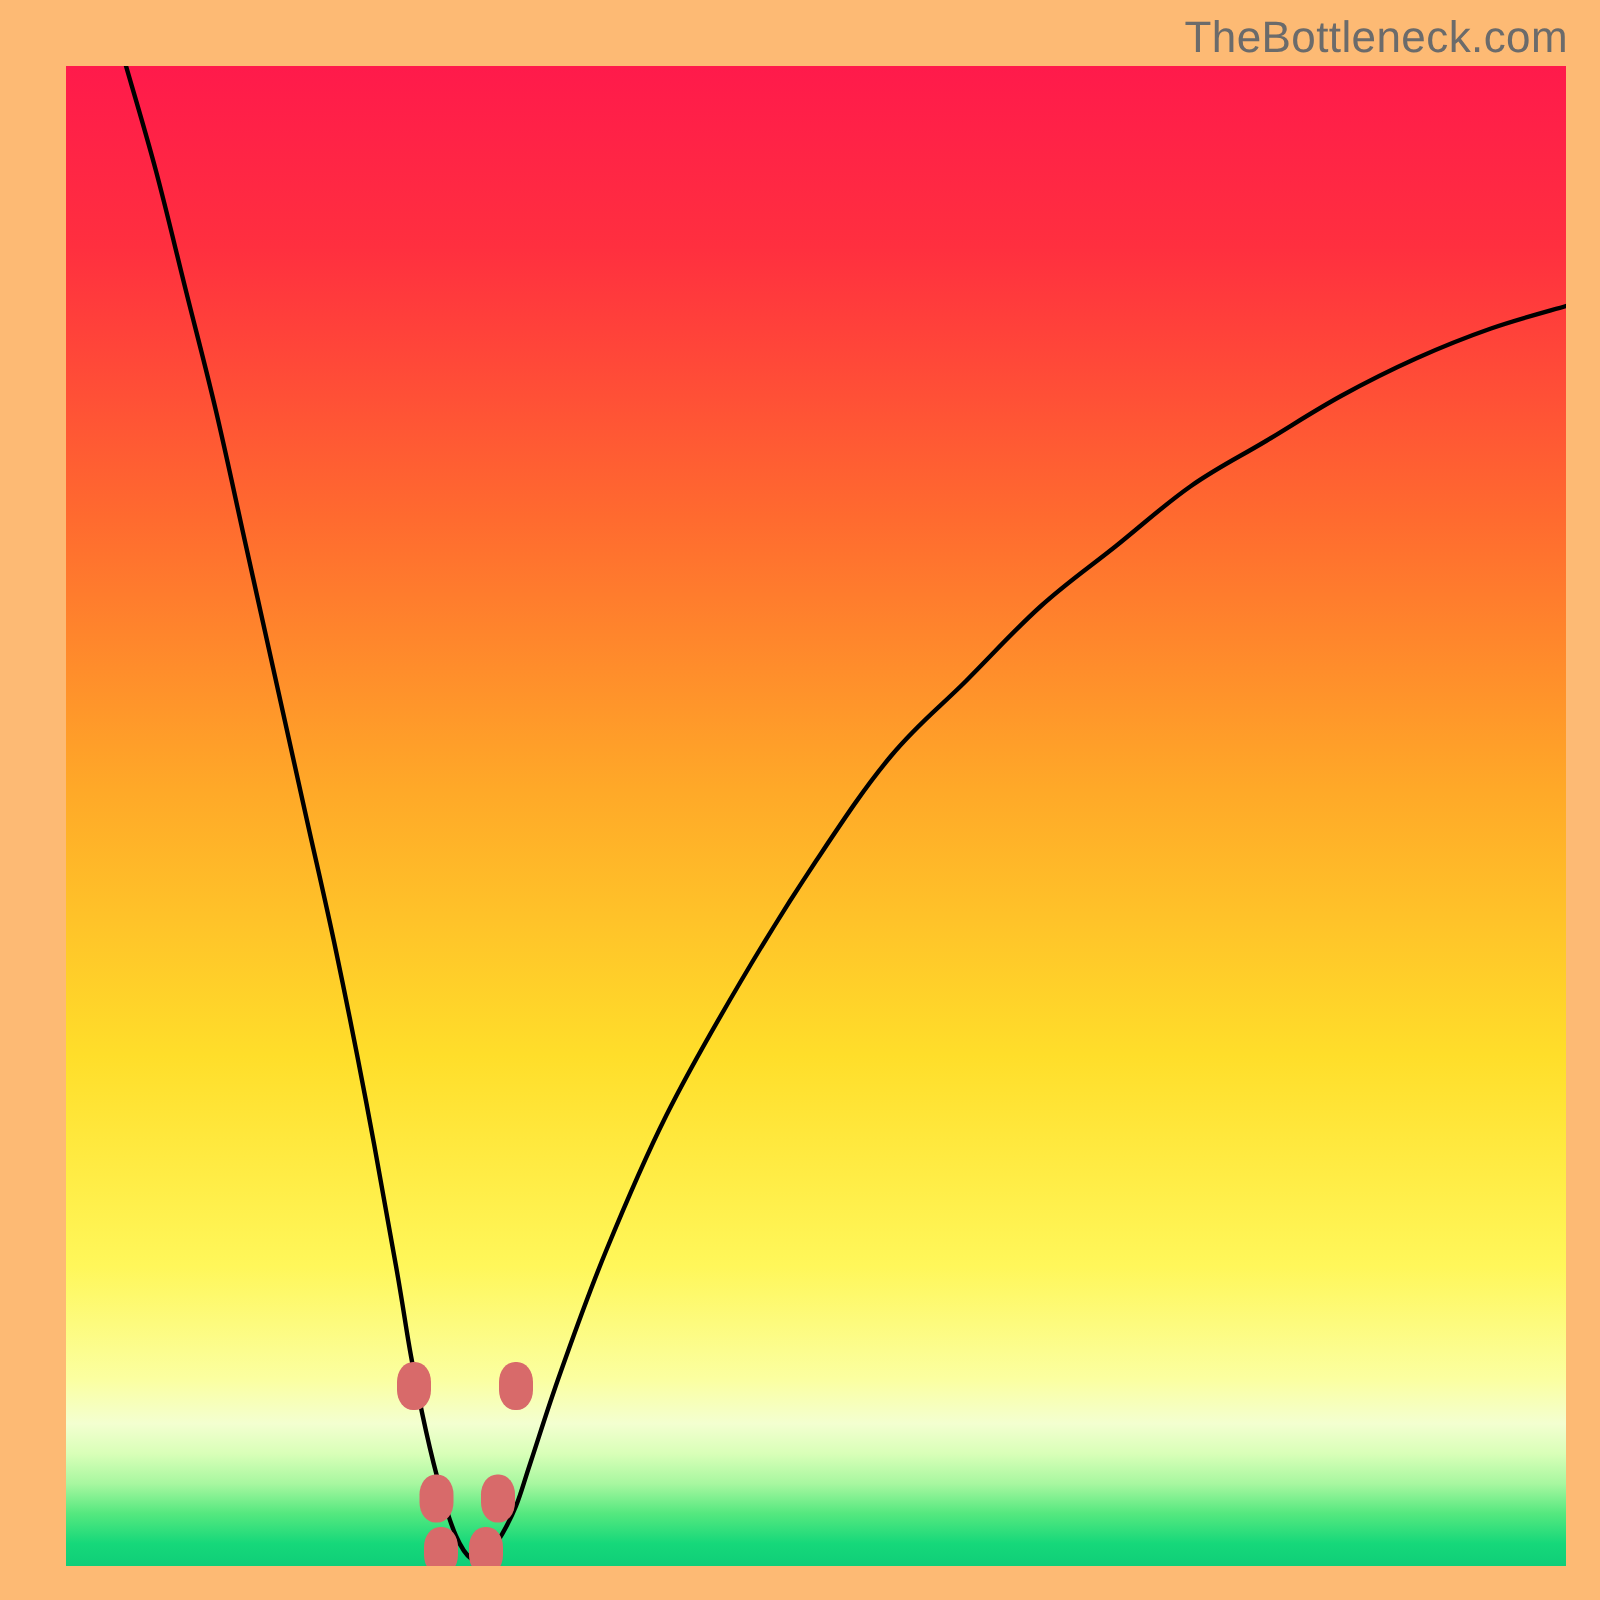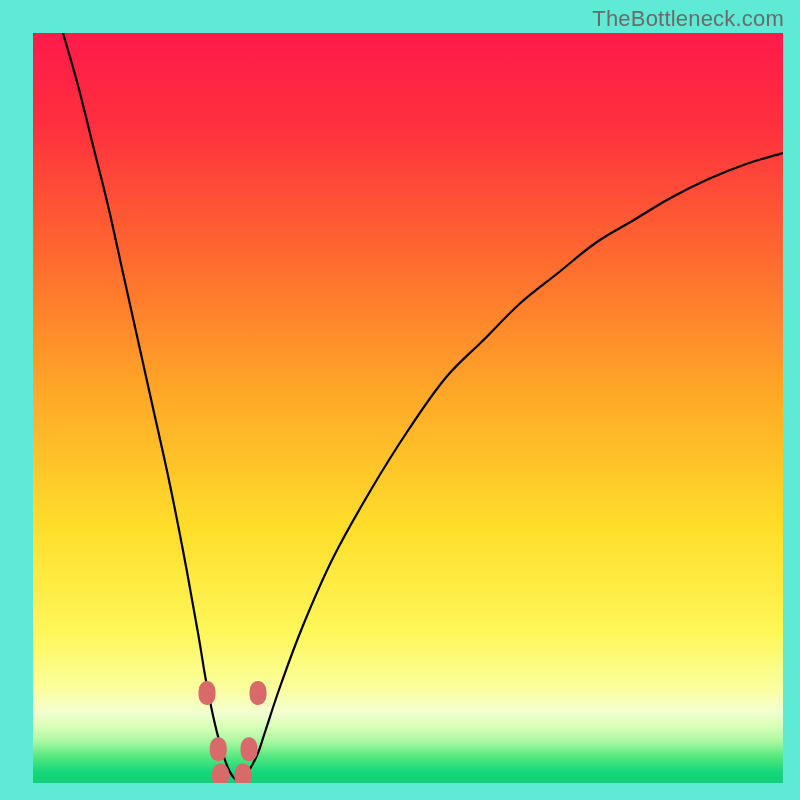--- a/index.html
+++ b/index.html
@@ -8,21 +8,21 @@
     width: 800px;
     height: 800px;
     overflow: hidden;
     background: #000;
     font-family: Arial, Helvetica, sans-serif;
   }
   .frame {
     position: absolute;
     left: 0; top: 0;
     width: 800px; height: 800px;
-    background: #5eead4;
+    background: #fdba74;
   }
   .plot {
     position: absolute;
     left: 33px;
     top: 33px;
     width: 750px;
     height: 750px;
     overflow: hidden;
   }
   .gradient {

